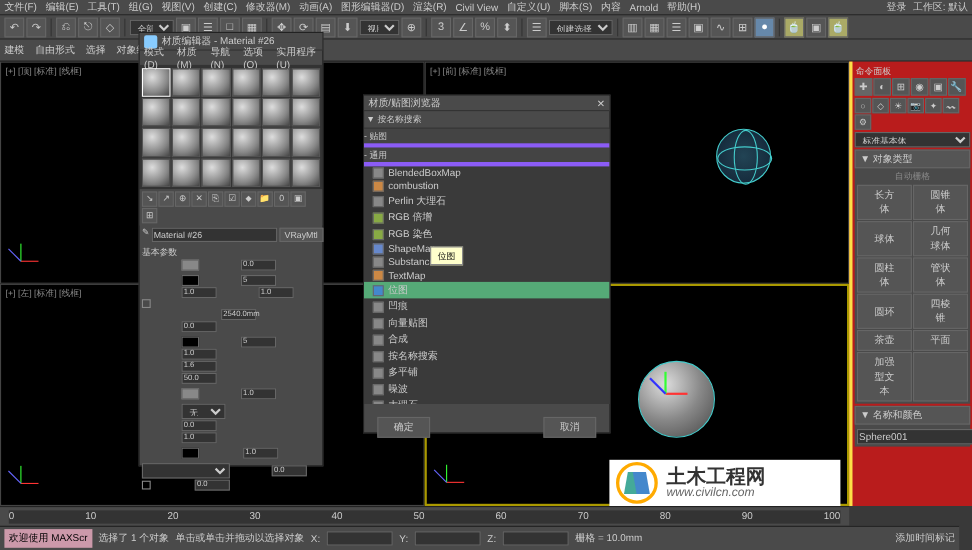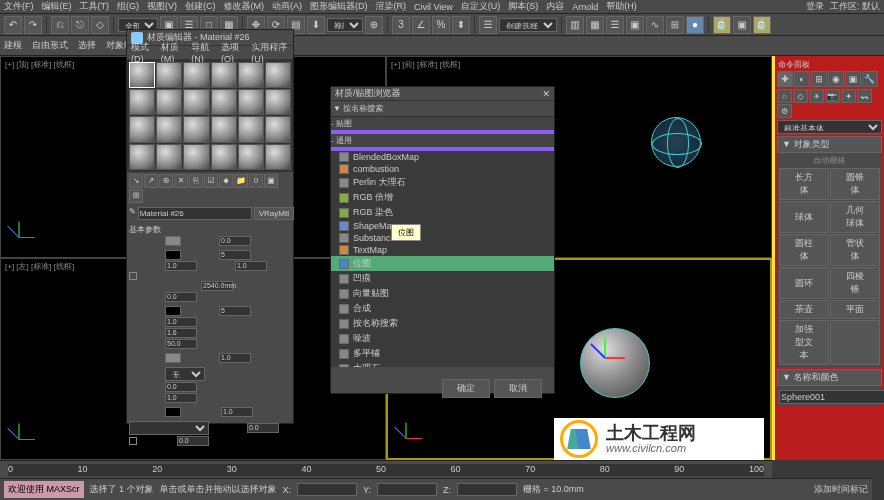--- a/index.html
+++ b/index.html
@@ -77,21 +77,21 @@
 .brlist{height:250px;overflow-y:auto;background:#3a3a3a}
 .brcat{padding:1px 0;font-size:8px;background:#444;border-bottom:4px solid #8b5cf6}
 .britem{display:flex;align-items:center;padding:1px 8px;gap:4px;font-size:8px;cursor:pointer}
 .britem.sel{background:#5a7}
 .britem .ic{width:10px;height:10px;background:#888;border:1px solid #666}
 .britem .ic.a{background:#8a4}
 .britem .ic.b{background:#68c}
 .britem .ic.c{background:#c84}
 .britem .ic.d{background:#48c}
 .tooltip{position:absolute;top:224px;left:391px;background:#ffc;color:#000;font-size:8px;padding:2px 6px;border:1px solid #888;z-index:30}
-.brbtns{display:flex;justify-content:flex-end;gap:4px;padding:12px}
+.brbtns{display:flex;justify-content:space-between;gap:4px;padding:12px}
 .brbtns button{background:#555;border:1px solid #666;color:#ccc;font-size:9px;padding:2px 14px;cursor:pointer}
 .timeline{position:absolute;bottom:22px;left:0;right:112px;height:18px;background:#4a4a4a;border-top:1px solid #222;display:flex;align-items:center;padding:0 4px}
 .timetrack{flex:1;height:12px;background:#333;position:relative;margin:0 4px}
 .timetrack .marks{position:absolute;top:0;left:0;right:0;height:100%;display:flex;justify-content:space-between;font-size:7px;color:#888}
 .statusbar{position:absolute;bottom:0;left:0;right:12px;height:22px;background:#4a4a4a;border-top:1px solid #222;display:flex;align-items:center;padding:0 4px;gap:6px;font-size:8px}
 .statusbar .pink{background:#c9a;color:#000;padding:2px 4px}
 .statusbar input{background:#333;border:1px solid #666;color:#ccc;font-size:8px;padding:1px;width:60px}
 .watermark{position:absolute;bottom:40px;right:120px;width:210px;height:42px;background:#fff;z-index:5;display:flex;align-items:center;padding:6px;gap:8px}
 .watermark .logo{width:38px;height:38px;border-radius:50%;border:3px solid #fa0;position:relative;flex-shrink:0}
 .watermark .logo::before{content:"";position:absolute;top:6px;left:6px;width:12px;height:20px;background:#4a9;transform:skewX(-10deg)}
@@ -489,25 +489,25 @@
     <div class="britem">
         <div class="ic"></div>
         <span>合成</span>
       </div>
     <div class="britem">
         <div class="ic"></div>
         <span>按名称搜索</span>
       </div>
     <div class="britem">
         <div class="ic"></div>
+        <span>多平铺</span>
+      </div>
+    <div class="britem">
+        <div class="ic"></div>
         <span>噪波</span>
-      </div>
-    <div class="britem">
-        <div class="ic"></div>
-        <span>多平铺</span>
       </div>
     <div class="britem">
         <div class="ic"></div>
         <span>大理石</span>
       </div>
 
   </div>
   <div class="brbtns">
     <button>确定</button>
     <button>取消</button>

